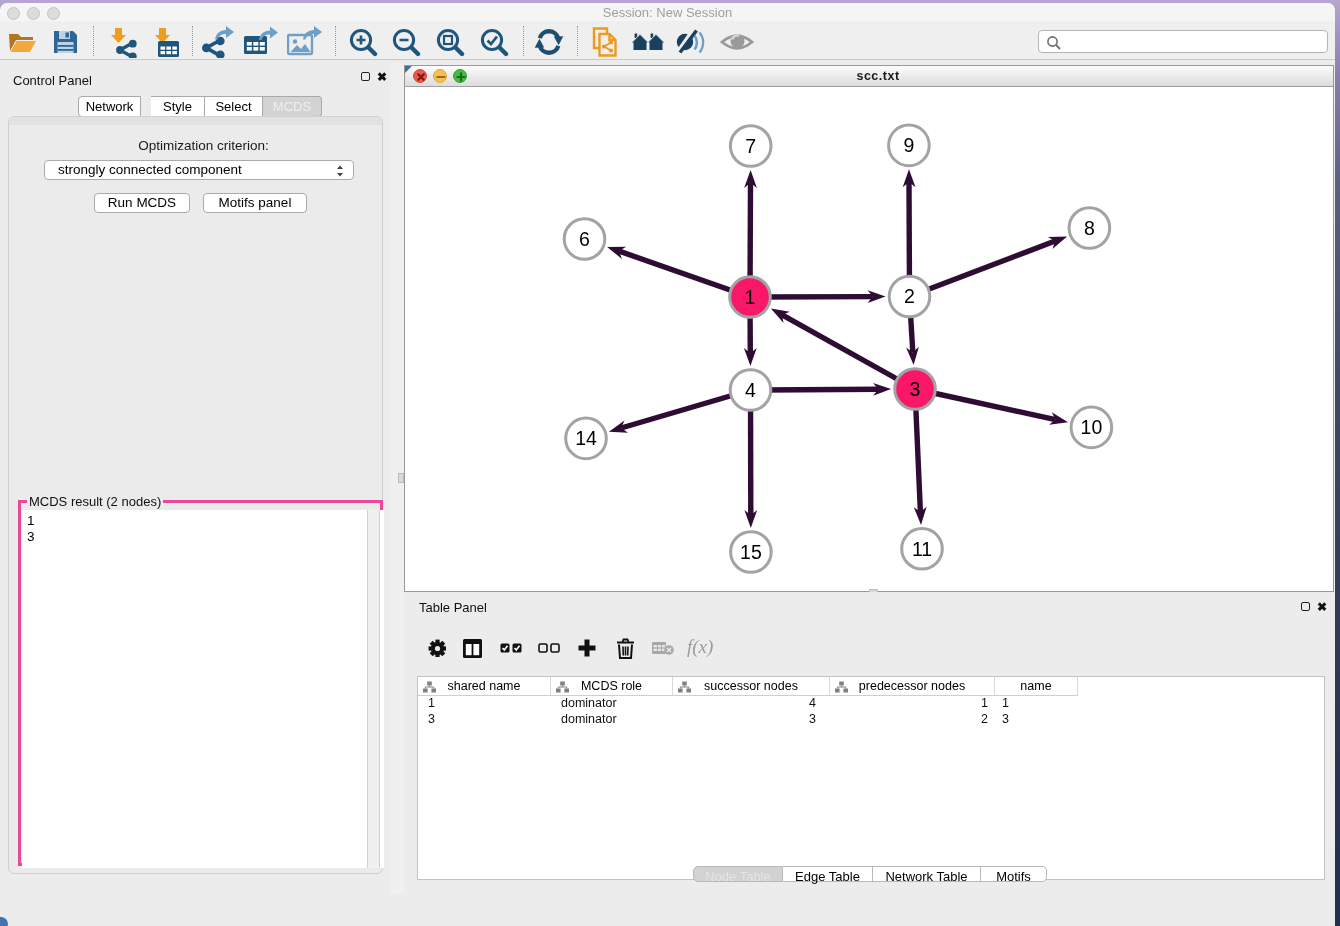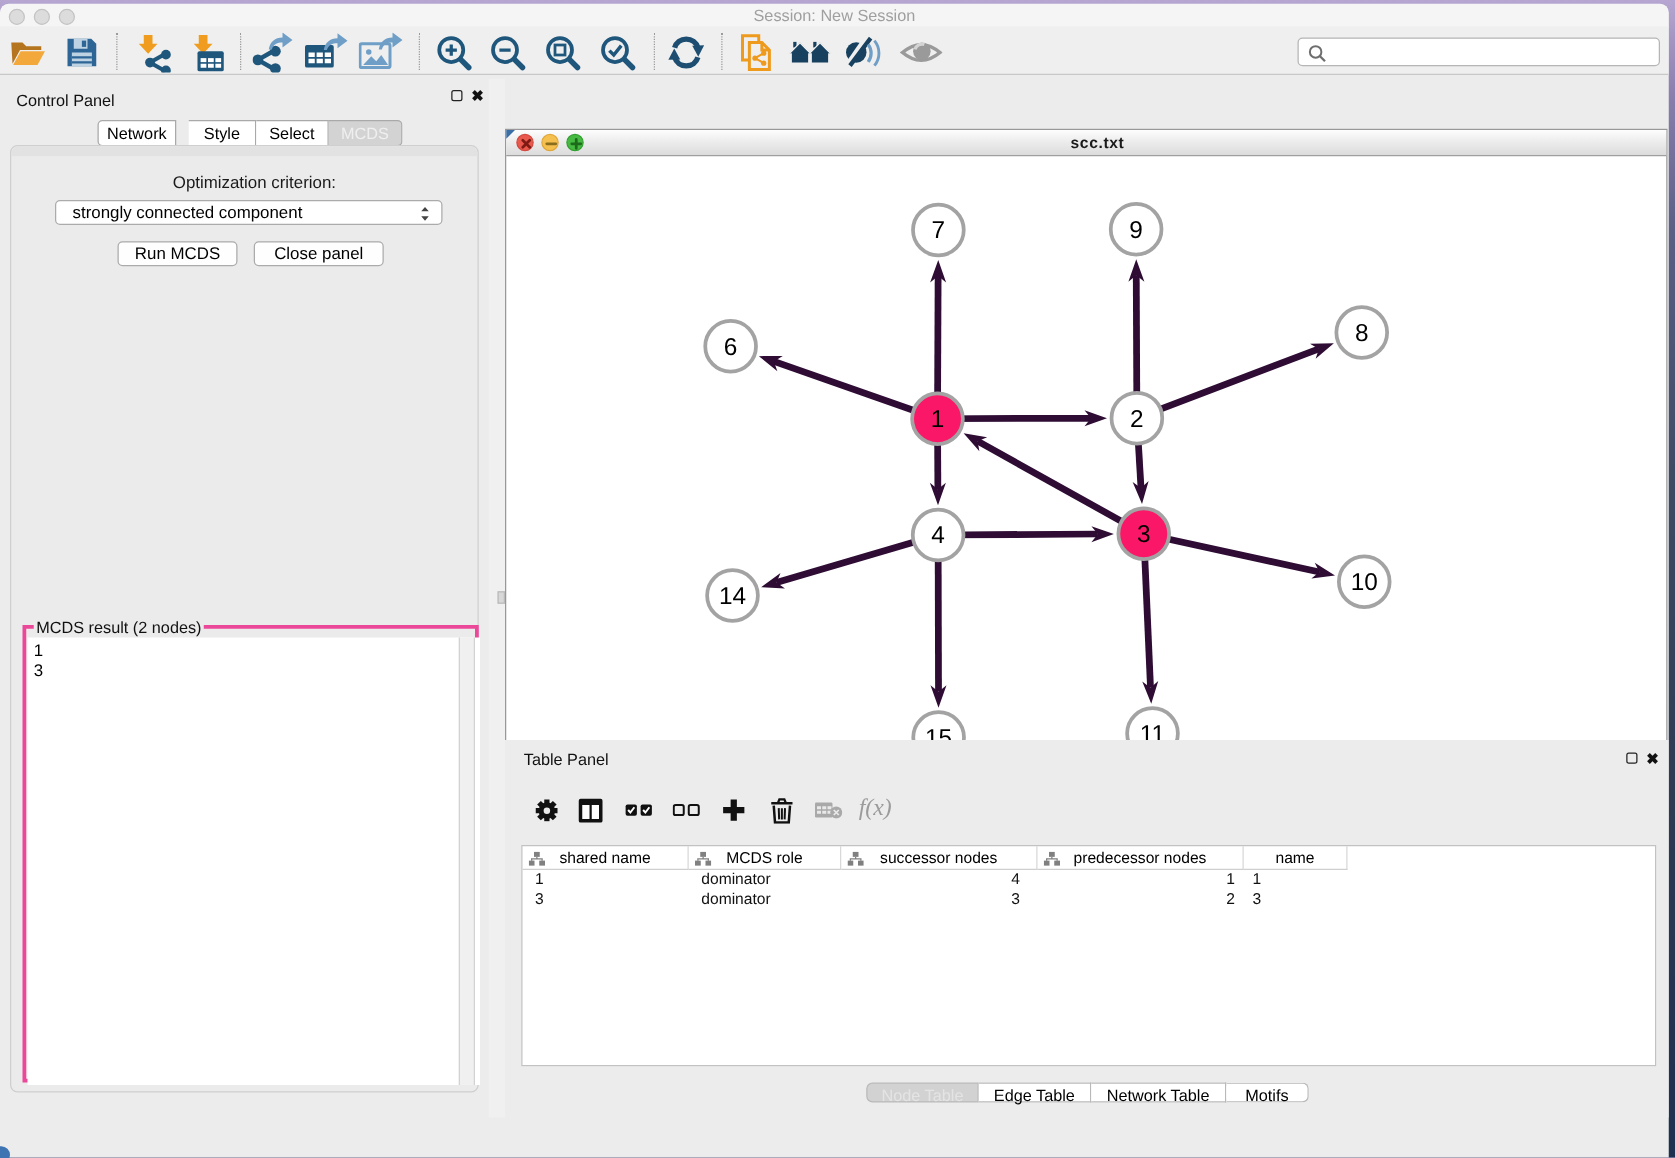--- a/index.html
+++ b/index.html
@@ -49,34 +49,34 @@
 #mcds-list { position:absolute; left:1px; top:7px; width:362px; height:358px;
   background:#fff; font-size:13.5px; color:#000; padding:3px 0 0 5px; line-height:16px; }
 #mcds-scroll { position:absolute; right:4px; top:0px; width:13px; height:358px;
   background:#f0f0f0; border-left:1px solid #d2d2d2; border-right:1px solid #d2d2d2; }
 
 #vdivider { position:absolute; left:391px; top:60px; width:13px; height:831px; background:#f0f0f0; }
 #vdivider .grab { position:absolute; left:7px; top:410px; width:6px; height:10px;
   background:#d8d8d8; border:1px solid #bbb; }
 
 #netwin { position:absolute; left:404px; top:62px; width:930px; height:527px;
-  border:1px solid #989898; background:#fff;margin-top:38px; }
+  border:1px solid #989898; background:#fff; }
 #net-titlebar { position:absolute; left:0; top:0; width:100%; height:21px;
   background:linear-gradient(180deg,#fdfdfd 0%,#ededed 45%,#dcdcdc 100%);
   border-bottom:1px solid #9f9f9f; }
 #net-title { position:absolute; top:3px; left:9px; width:100%; text-align:center;
   font-size:12.5px; font-weight:bold; color:#1a1a1a; letter-spacing:0.5px; }
 .tlc { position:absolute; top:3px; width:14px; height:14px; border-radius:50%; }
 #canvas-svg { position:absolute; left:0; top:21px; }
 #net-grab { position:absolute; left:464px; top:523px; width:9px; height:5px;
   background:#d6d6d6; border:1px solid #c0c0c0; }
 
 #tpanel { position:absolute; left:404px; top:589px; width:931px; height:302px; background:#ececec; }
 #tp-title { position:absolute; left:15px; top:8px; font-size:13px; color:#111; }
-#tp-table { position:absolute; left:13px; top:84px; width:908px; height:177px;
+#tp-table { position:absolute; left:13px; top:84px; width:908px; height:204px;
   background:#fff; border:1px solid #c2c2c2; }
 .th { position:absolute; top:0; height:19px; border-right:1px solid #d8d8d8;
   border-bottom:1px solid #cfcfcf; font-size:12.5px; color:#000;
   text-align:center; line-height:19px; }
 .th svg { position:absolute; left:5px; top:4px; }
 .td { position:absolute; font-size:12.5px; color:#111; height:16px; line-height:16px; }
 .btab { position:absolute; top:274px; height:16px; border:1px solid #b9b9b9;
   background:#fff; font-size:13px; color:#000; text-align:center; line-height:19px; }
 
 #statusbar { position:absolute; left:0; top:888px; width:1335px; height:35px;
@@ -255,21 +255,21 @@
     <div id="cp-body">
       <div class="band"></div>
     </div>
     <div id="opt-label">Optimization criterion:</div>
     <div id="dropdown">strongly connected component
       <svg class="abs" style="right:8px; top:3px;" width="10" height="14" viewBox="0 0 10 14">
         <path d="M2,5 L5,1.5 L8,5 Z M2,9 L5,12.5 L8,9 Z" fill="#444"></path>
         </svg>
     </div>
     <div class="btn" style="left:94px; width:96px;">Run MCDS</div>
-    <div class="btn" style="left:203px; width:104px;">Close panel</div>
+    <div class="btn" style="left:203px; width:104px;">Motifs panel</div>
     <div id="mcds-group">
       <div id="mcds-title">MCDS result (2 nodes)</div>
       <div id="mcds-list">1<br>3
         <div id="mcds-scroll"></div>
       </div>
     </div>
   </div>
 
   <div id="vdivider">
       <div class="grab"></div>

